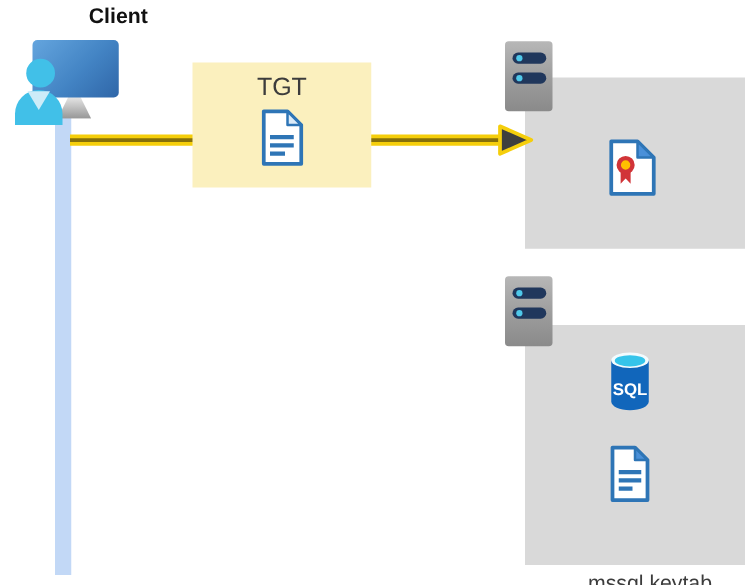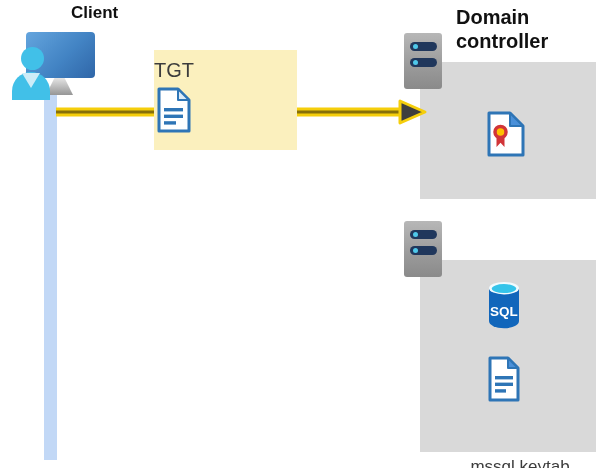--- a/index.html
+++ b/index.html
@@ -33,21 +33,21 @@
     border-top:15px solid #CDEcf8;
   }
   .vbar { left:44px; top:88px; width:13px; height:372px; background:#C2D8F6; z-index:1; }
 
   
   .arrow-svg { left:56px; top:98px; z-index:2; }
 
   
   .ticket-box {
     left:154px; top:50px; width:143px; height:100px; background:#FBF0BE; z-index:5;
-    display:flex; justify-content:flex-start; align-items:flex-start; gap:20px;
+    display:flex; justify-content:center; align-items:flex-start; gap:20px;
     box-sizing:border-box; padding-top:9px;
   }
   .ticket { display:flex; flex-direction:column; align-items:center; }
   .ticket-label { font-size:20px; color:#3C3C3C; margin-bottom:5px; }
 
   
   .panel { background:#D9D9D9; z-index:1; }
   .dc-box { left:420px; top:62px; width:176px; height:137px; }
   .ls-box { left:420px; top:260px; width:176px; height:192px; }
 
@@ -103,21 +103,20 @@
       <svg width="34" height="46" viewBox="0 0 34 46">
         <path d="M2 2 H21 L32 13 V44 H2 Z" fill="#ffffff" stroke="#2E75B6" stroke-width="3" stroke-linejoin="round"></path>
         <path d="M21 2 V13 H32 Z" fill="#DCEBF8" stroke="#2E75B6" stroke-width="2" stroke-linejoin="round"></path>
         <rect x="7" y="21" width="19" height="3.4" fill="#2E75B6"></rect>
         <rect x="7" y="27.6" width="19" height="3.4" fill="#2E75B6"></rect>
         <rect x="7" y="34.2" width="12" height="3.4" fill="#2E75B6"></rect>
       </svg>
     </div>
   </div>
 
-  <div class="abs dc-title">Domain controller</div>
   <div class="abs panel dc-box"></div>
   <div class="abs server-icon dc-server">
     <div class="server-slot"></div>
     <div class="server-slot"></div>
   </div>
   <svg class="abs cert-svg" width="38" height="46" viewBox="0 0 38 46">
     <path d="M2 2 H23 L36 15 V44 H2 Z" fill="#ffffff" stroke="#2E75B6" stroke-width="3" stroke-linejoin="round"></path>
     <path d="M23 2 V15 H36 Z" fill="#4A90D9" stroke="#2E75B6" stroke-width="2" stroke-linejoin="round"></path>
     <path d="M9.5 25 V36 L13.5 31.8 L17.5 36 V25 Z" fill="#D13438"></path>
     <circle cx="13.5" cy="21" r="5.5" fill="#FFC000" stroke="#D13438" stroke-width="3.5"></circle>

